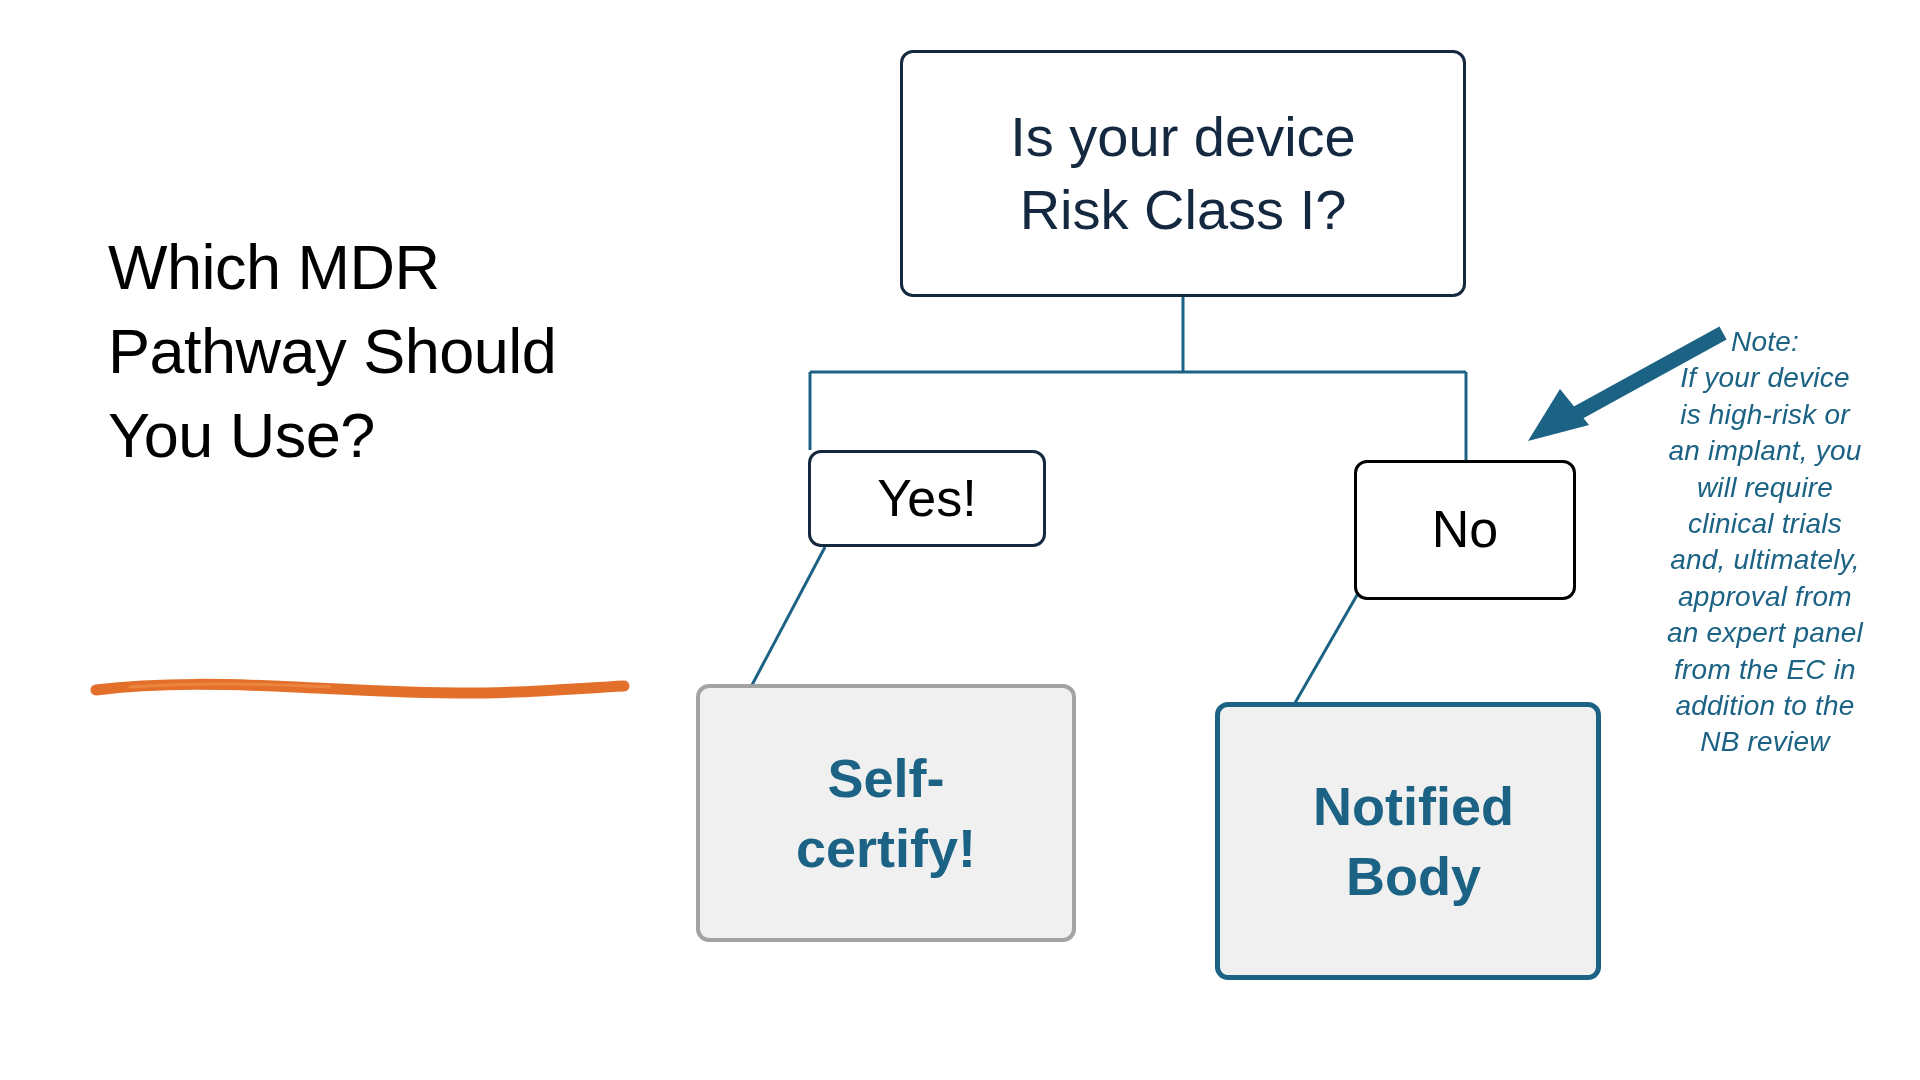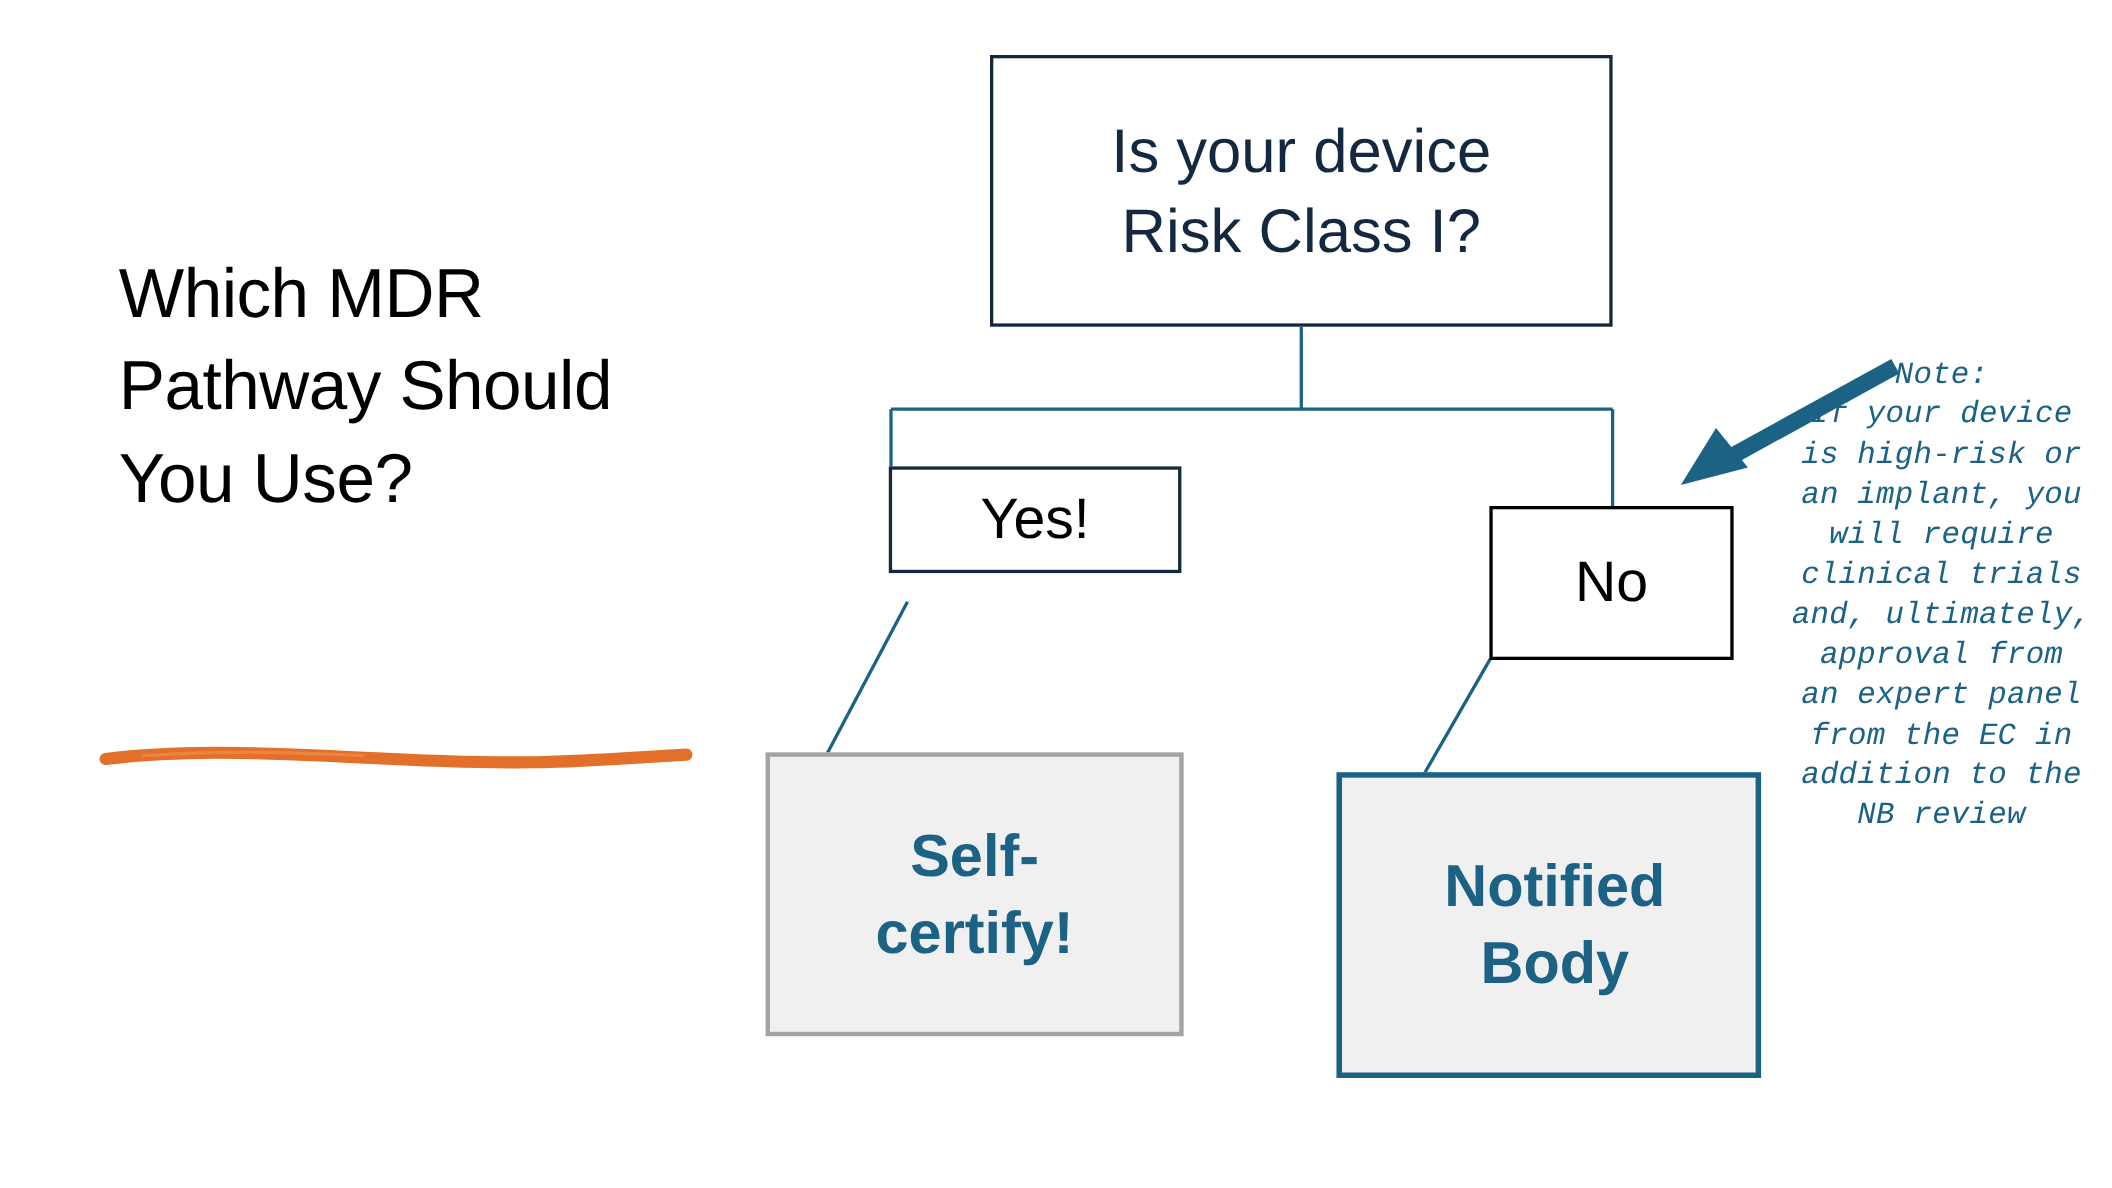--- a/index.html
+++ b/index.html
@@ -43,20 +43,21 @@
   }
 
   
   .node {
     position: absolute;
     box-sizing: border-box;
     display: flex;
     align-items: center;
     justify-content: center;
     text-align: center;
+    border-radius: 13px;
   }
   .node-label {
     display: block;
     white-space: pre-line;
   }
 
   #box-question {
     left: 900px;
     top: 50px;
     width: 566px;
@@ -66,22 +67,22 @@
   }
   #box-question .node-label {
     font-size: 56px;
     line-height: 1.30;
     color: #14293f;
     font-weight: 400;
   }
 
   #box-yes {
     left: 808px;
-    top: 424px;
-    width: 266px;
+    top: 450px;
+    width: 238px;
     height: 97px;
     border: 3px solid #14293f;
     background: #ffffff;
   }
   #box-yes .node-label {
     font-size: 52px;
     line-height: 1.1;
     color: #000000;
     font-weight: 400;
   }
@@ -141,21 +142,21 @@
     height: 1080px;
     pointer-events: none;
   }
 
   
   #note-text {
     position: absolute;
     left: 1624px;
     top: 324px;
     width: 282px;
-    font-family: Liberation Mono, monospace;
+    font-family: Liberation Sans, sans-serif;
     font-size: 28px;
     line-height: 1.30;
     color: #1b6284;
     text-align: center;
     font-style: italic;
     white-space: pre-line;
     letter-spacing: 0.2px;
   }
 </style>
 </head>

